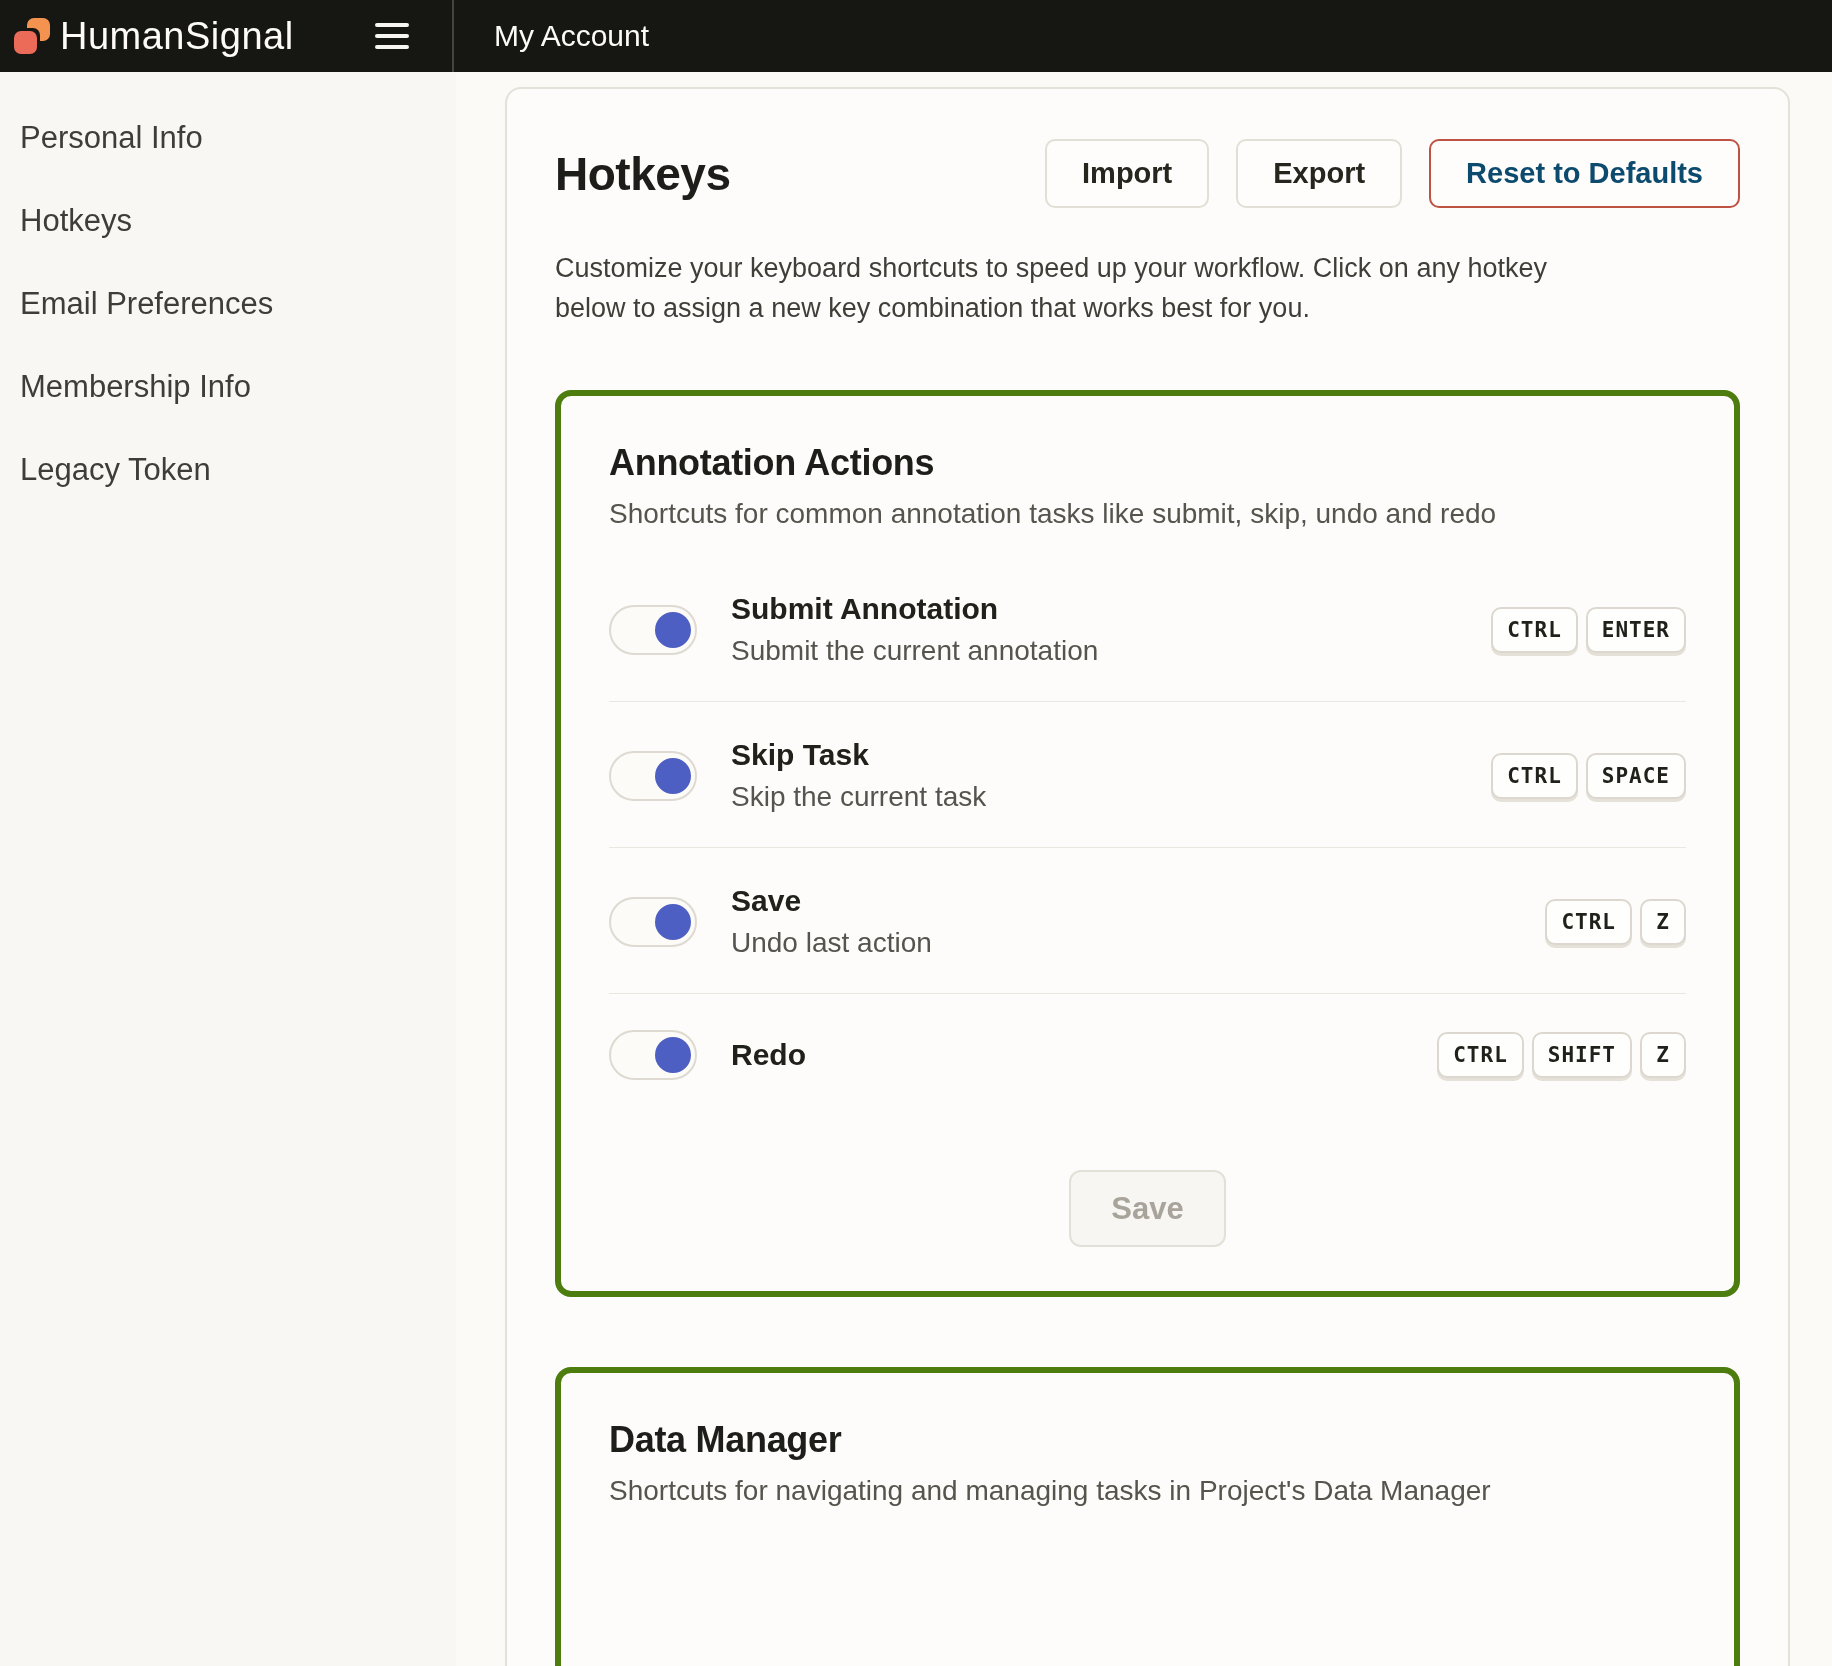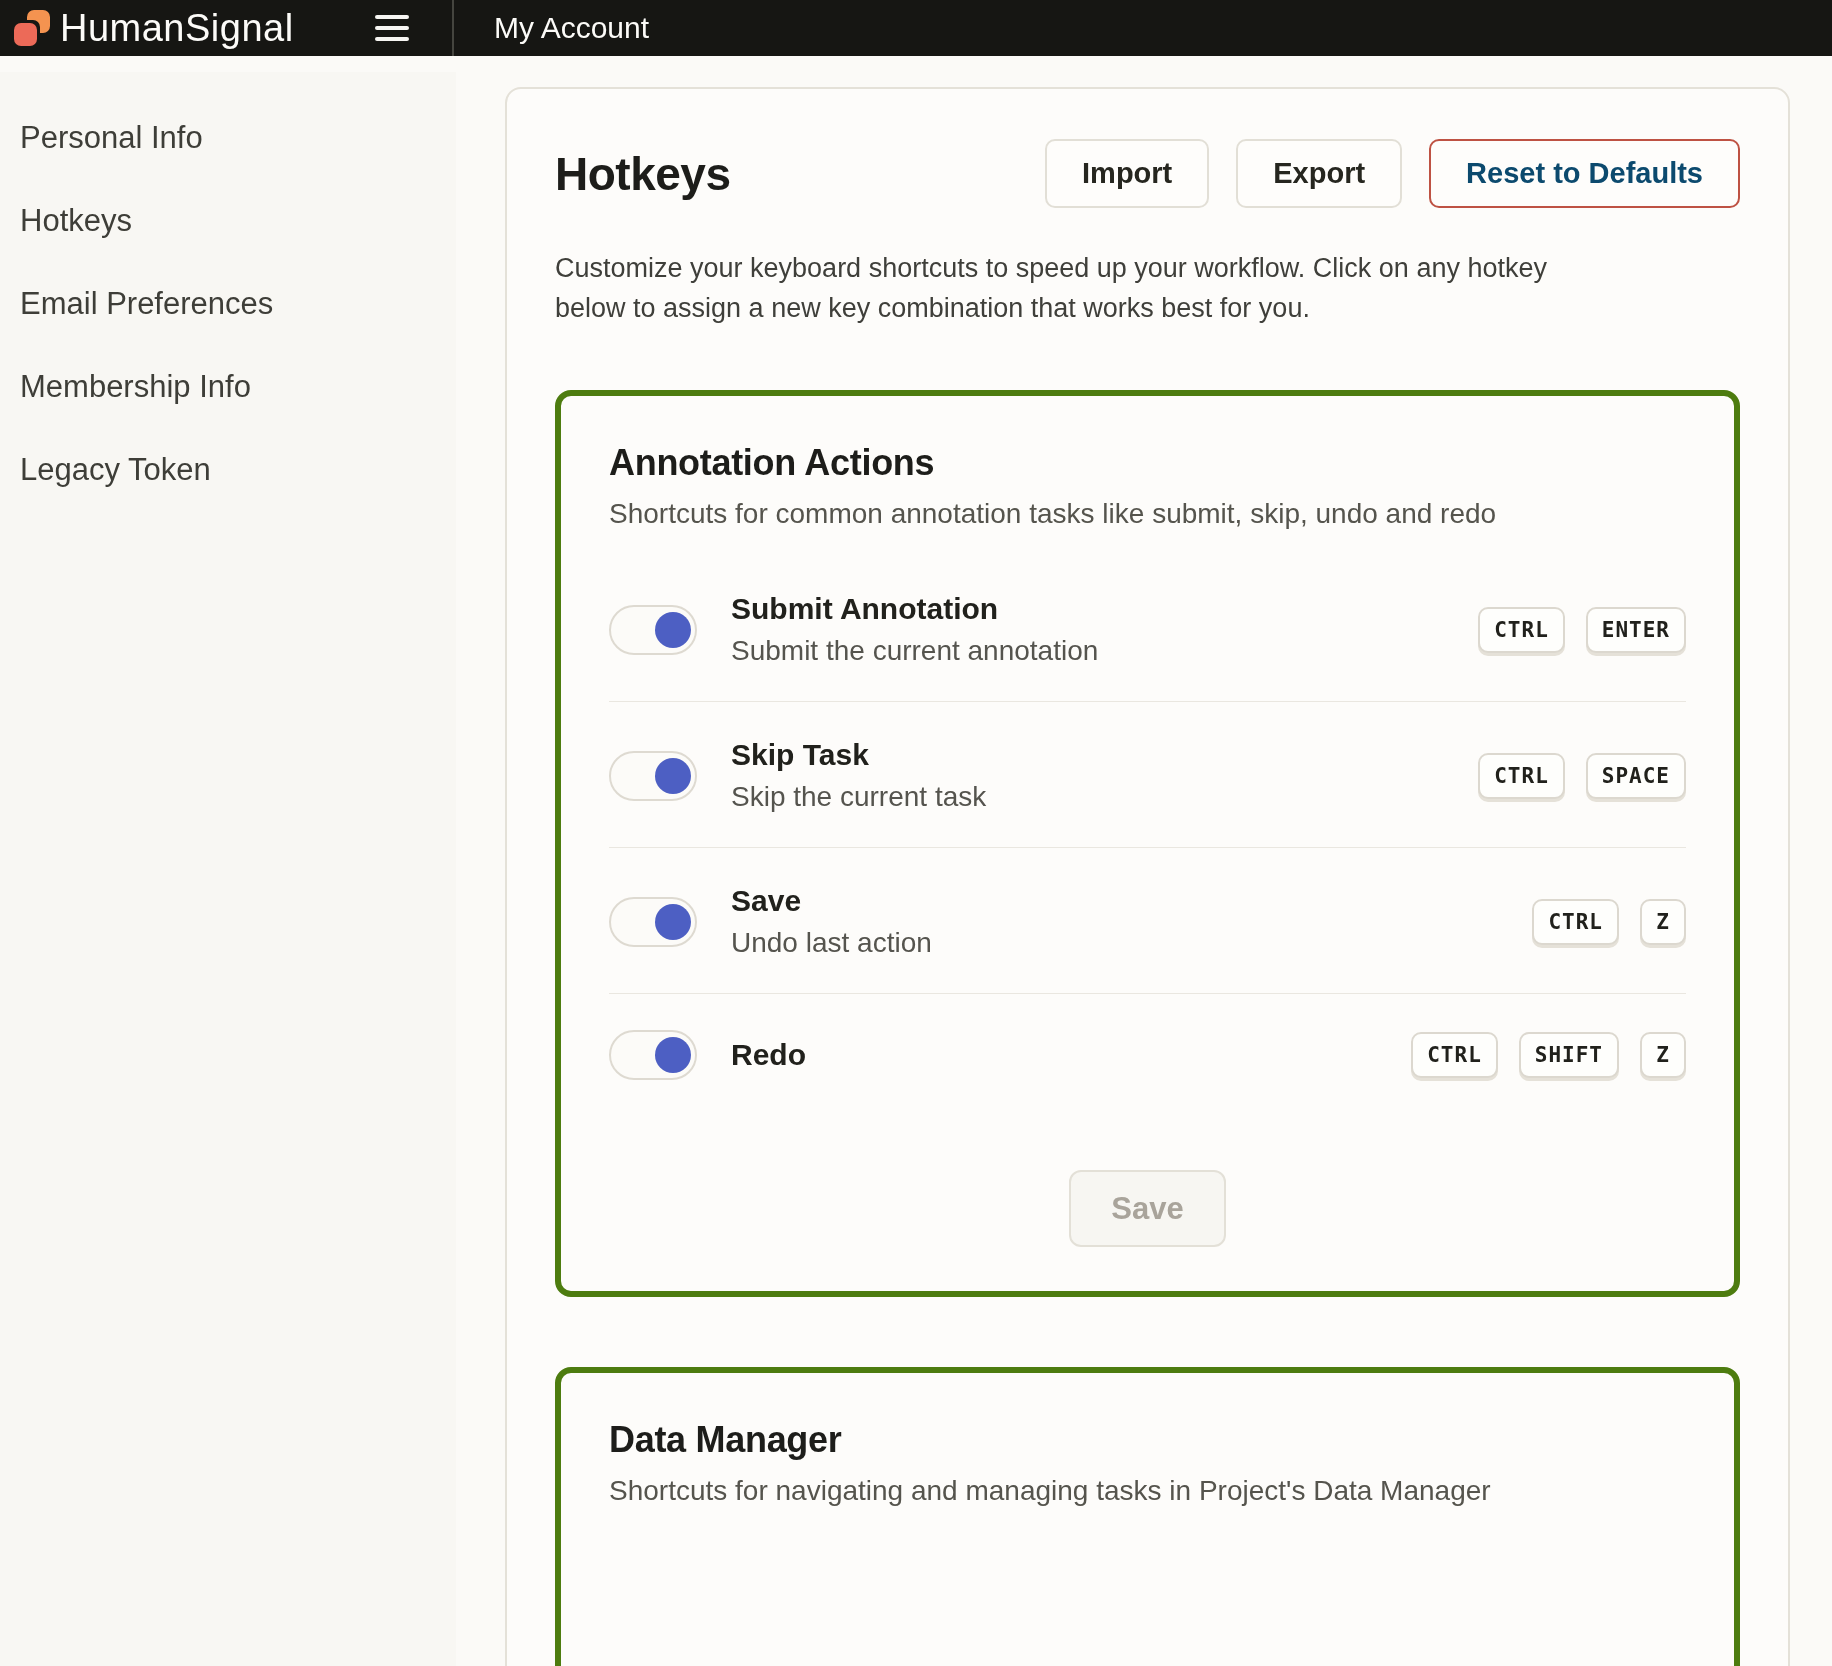--- a/index.html
+++ b/index.html
@@ -6,21 +6,21 @@
   html, body { width: 1832px; height: 1666px; overflow: hidden; }
   body {
     font-family: "Liberation Sans", sans-serif;
     background: #FBFAF7;
     color: #21211C;
     position: relative;
   }
 
   
   .topbar {
-    position: absolute; top: 0; left: 0; width: 1832px; height: 56px;
+    position: absolute; top: 0; left: 0; width: 1832px; height: 72px;
     background: #161613; color: #FCFBF8;
     display: flex; align-items: center;
   }
   .topbar-left {
     width: 454px; height: 100%; flex: 0 0 auto;
     display: flex; align-items: center; padding: 0 0 0 14px;
     border-right: 2px solid #45453F;
   }
   .logo { display: flex; align-items: center; gap: 10px; cursor: pointer; }
   .logo-icon { position: relative; width: 36px; height: 36px; display: inline-block; }
@@ -92,21 +92,21 @@
   }
   .toggle .knob {
     position: absolute; top: 5px; left: 44px; width: 36px; height: 36px;
     border-radius: 50%; background: #4D5FC3;
   }
 
   .row-text { flex: 1 1 auto; }
   .row-title { font-size: 30px; font-weight: 700; color: #21211C; }
   .row-sub { margin-top: 9px; font-size: 28px; color: #55544E; }
 
-  .keys { display: flex; gap: 21px; align-items: flex-end; }
+  .keys { display: flex; gap: 8px; align-items: flex-end; }
   .kbd {
     display: inline-flex; align-items: center; justify-content: center;
     min-width: 46px; height: 46px; padding: 0 14px;
     background: #FEFEFC; border: 2px solid #DCD8CF; border-radius: 10px;
     box-shadow: 0 3px 0 0 #E5E1D8;
     font-family: "DejaVu Sans Mono", monospace; font-weight: bold;
     font-size: 21px; letter-spacing: 1px; color: #21211C; cursor: pointer;
   }
 
   .save-wrap { display: flex; justify-content: center; margin-top: 56px; }

